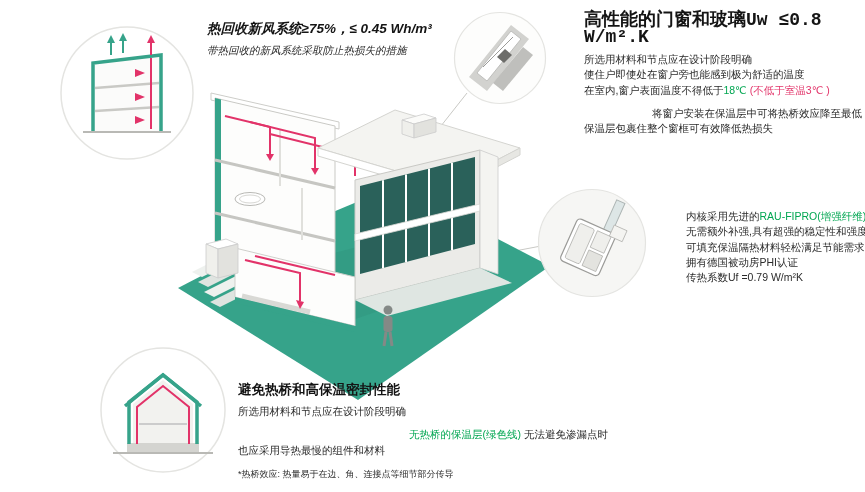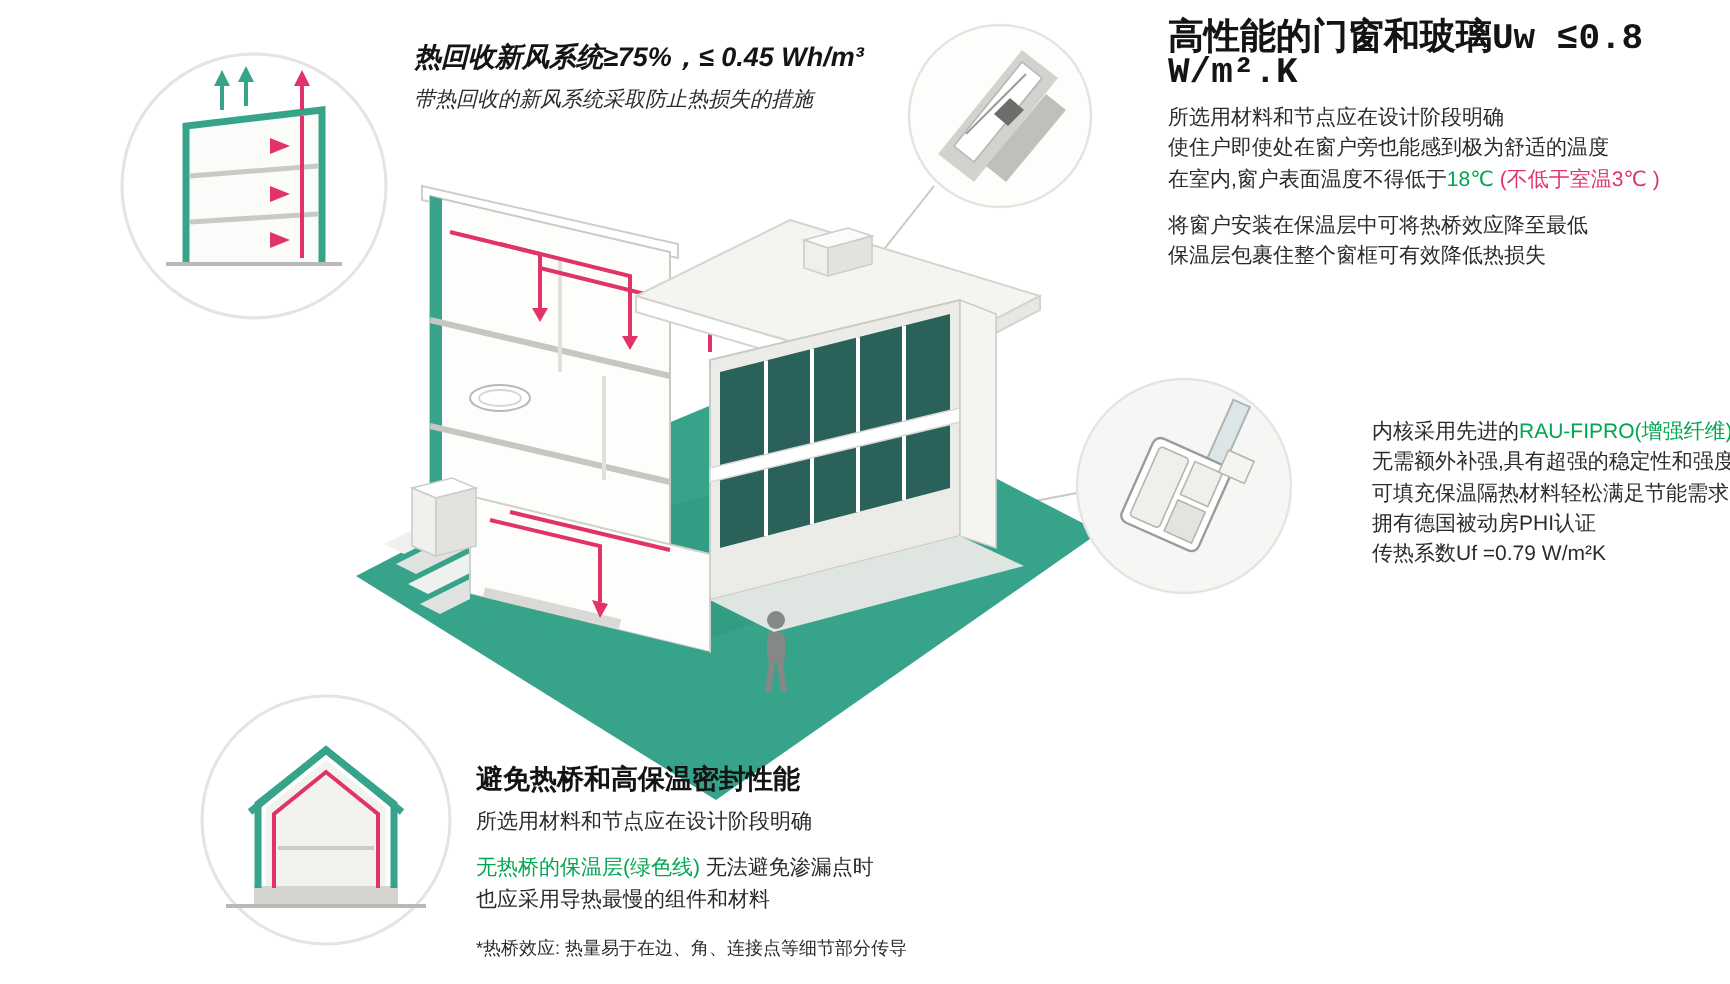--- a/index.html
+++ b/index.html
@@ -2,21 +2,21 @@
 <html><head>
 <meta charset="utf-8">
 <style>
   html,body{margin:0;padding:0;background:#ffffff;}
   .stage{position:relative;width:865px;height:492px;background:#ffffff;overflow:hidden;
          font-family:"Liberation Sans","DejaVu Sans",sans-serif;color:#222;}
   .abs{position:absolute;}
   .callout{position:absolute;}
   .callout h3{margin:0 0 6px 0;font-size:13.5px;font-weight:bold;color:#141414;line-height:17px;}
   .callout p{margin:0;font-size:10.5px;line-height:15.3px;color:#2b2b2b;}
-  .gap-top{margin-top:8px !important;}
+  .gap-top{margin-top:8px !important;text-align:right;}
   .red{color:#e23369;}
   .green{color:#00a651;}
   .greenb{color:#00a651;font-weight:normal;}
   .footnote{font-size:9px !important;color:#3a3a3a;margin-top:9px !important;}
   svg{display:block;}
 </style>
 </head>
 <body>
 
 <div class="stage">

